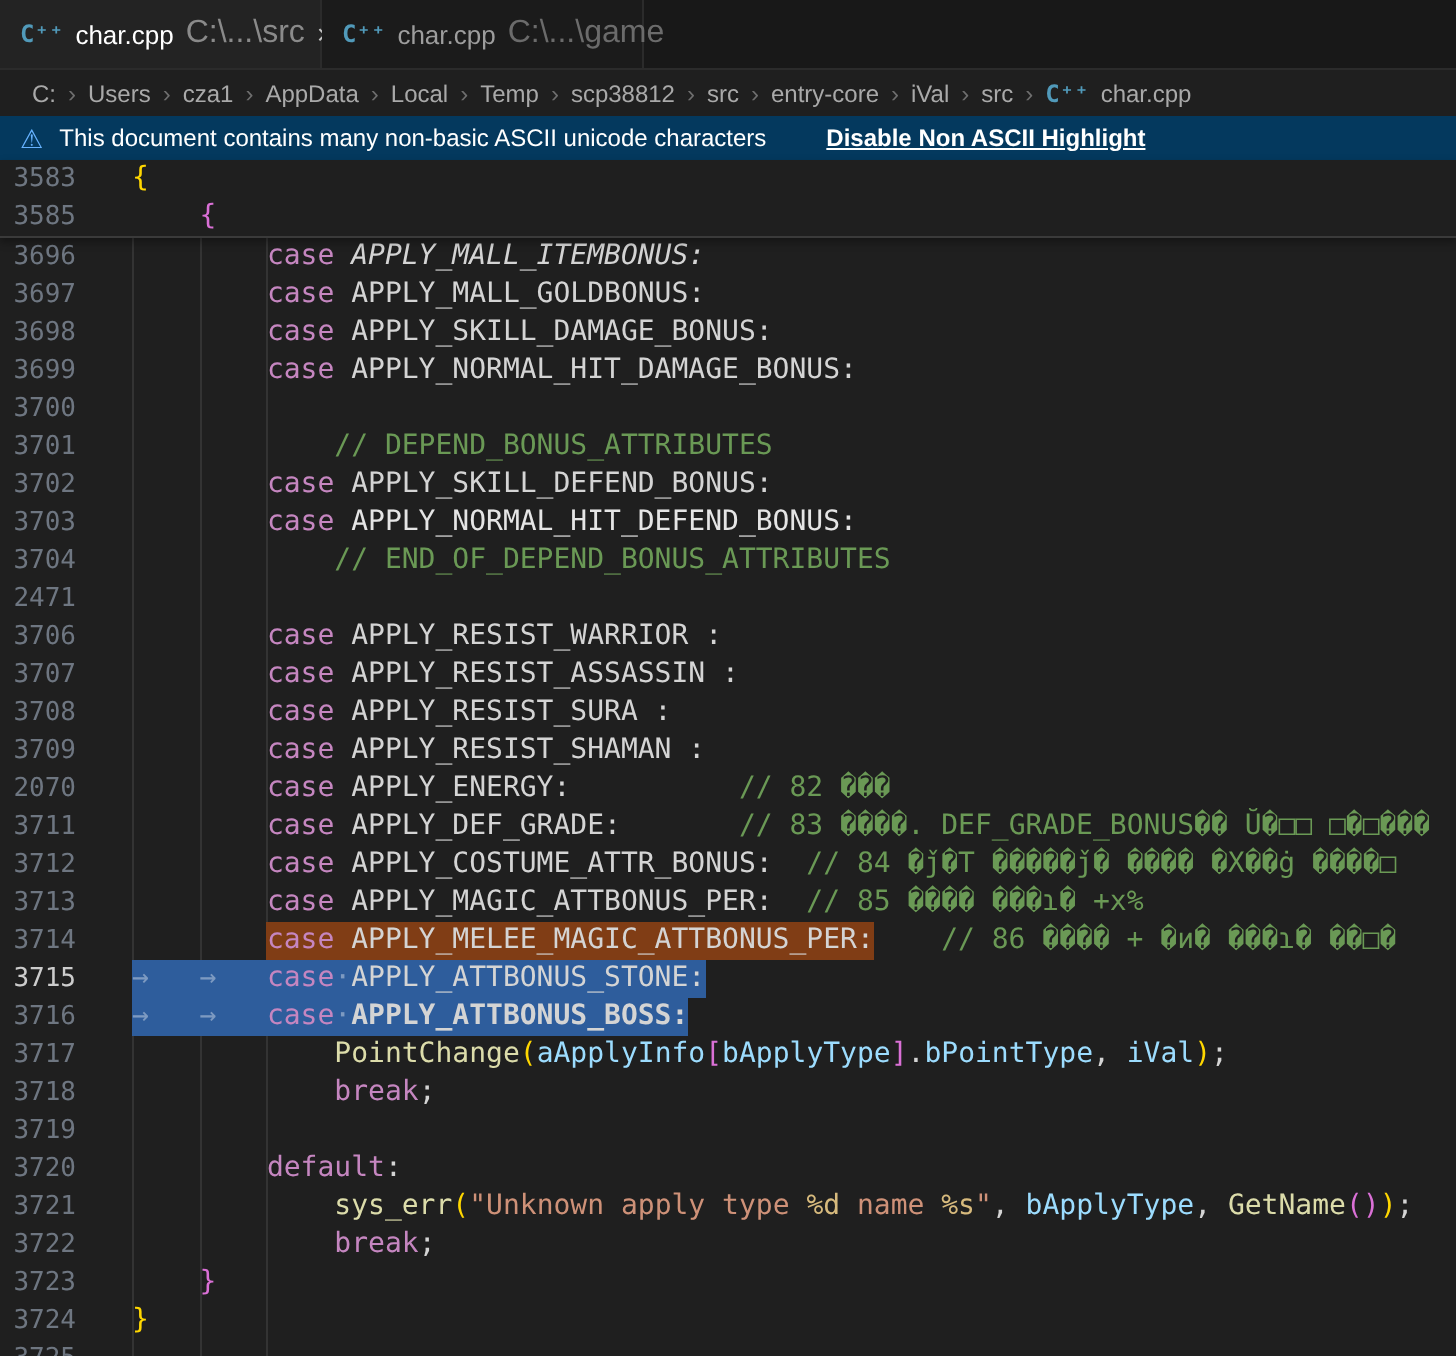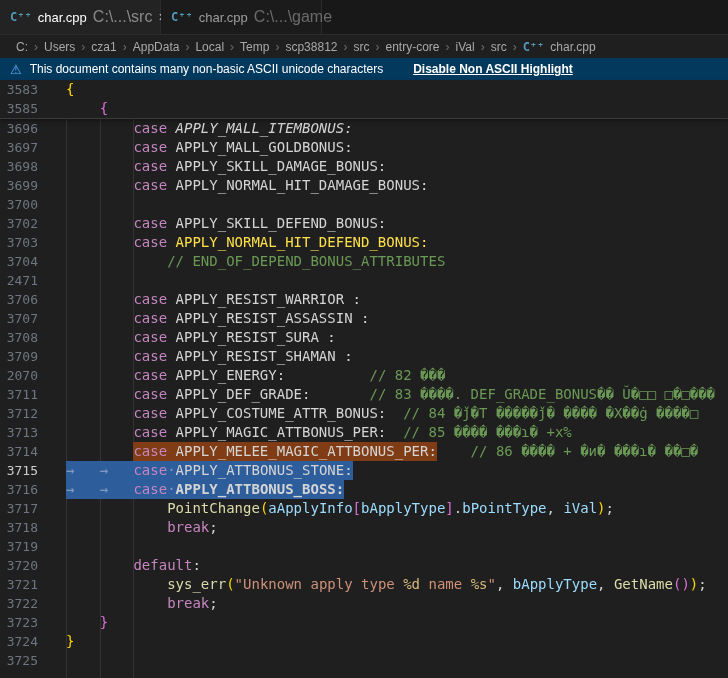--- a/index.html
+++ b/index.html
@@ -102,22 +102,23 @@
     <div class="sticky" id="sticky">
         <div class="row"><div class="gutter">3583</div><div class="code"><span style="color: rgb(255, 215, 0);">{</span></div></div>
         <div class="row"><div class="gutter">3585</div><div class="code"><span style="color: rgb(212, 212, 212);">    </span><span style="color: rgb(218, 112, 214);">{</span></div></div>
       </div>
     <div class="viewport" id="viewport">
         <div class="row"><div class="gutter">3696</div><div class="code"><span style="color: rgb(212, 212, 212);">        </span><span style="color: rgb(197, 134, 192);">case</span><span style="color: rgb(212, 212, 212); font-style: italic;"> APPLY_MALL_ITEMBONUS:</span></div></div>
         <div class="row"><div class="gutter">3697</div><div class="code"><span style="color: rgb(212, 212, 212);">        </span><span style="color: rgb(197, 134, 192);">case</span><span style="color: rgb(212, 212, 212);"> APPLY_MALL_GOLDBONUS:</span></div></div>
         <div class="row"><div class="gutter">3698</div><div class="code"><span style="color: rgb(212, 212, 212);">        </span><span style="color: rgb(197, 134, 192);">case</span><span style="color: rgb(212, 212, 212);"> APPLY_SKILL_DAMAGE_BONUS:</span></div></div>
         <div class="row"><div class="gutter">3699</div><div class="code"><span style="color: rgb(212, 212, 212);">        </span><span style="color: rgb(197, 134, 192);">case</span><span style="color: rgb(212, 212, 212);"> APPLY_NORMAL_HIT_DAMAGE_BONUS:</span></div></div>
         <div class="row"><div class="gutter">3700</div><div class="code"></div></div>
+        <div class="row"><div class="gutter">3701</div><div class="code"><span style="color: rgb(212, 212, 212);">            </span><span style="color: rgb(106, 153, 85);">// DEPEND_BONUS_ATTRIBUTES</span></div></div>
         <div class="row"><div class="gutter">3702</div><div class="code"><span style="color: rgb(212, 212, 212);">        </span><span style="color: rgb(197, 134, 192);">case</span><span style="color: rgb(212, 212, 212);"> APPLY_SKILL_DEFEND_BONUS:</span></div></div>
-        <div class="row"><div class="gutter">3703</div><div class="code"><span style="color: rgb(212, 212, 212);">        </span><span style="color: rgb(197, 134, 192);">case</span><span style="color: #fde047;"> APPLY_NORMAL_HIT_DEFEND_BONUS:</span></div></div>
+        <div class="row"><div class="gutter">3703</div><div class="code"><span style="color: rgb(212, 212, 212);">        </span><span style="color: rgb(197, 134, 192);">case</span><span style="color: #e5e5e5;"> APPLY_NORMAL_HIT_DEFEND_BONUS:</span></div></div>
         <div class="row"><div class="gutter">3704</div><div class="code"><span style="color: rgb(212, 212, 212);">            </span><span style="color: rgb(106, 153, 85);">// END_OF_DEPEND_BONUS_ATTRIBUTES</span></div></div>
         <div class="row"><div class="gutter">2471</div><div class="code"></div></div>
         <div class="row"><div class="gutter">3706</div><div class="code"><span style="color: rgb(212, 212, 212);">        </span><span style="color: rgb(197, 134, 192);">case</span><span style="color: rgb(212, 212, 212);"> APPLY_RESIST_WARRIOR :</span></div></div>
         <div class="row"><div class="gutter">3707</div><div class="code"><span style="color: rgb(212, 212, 212);">        </span><span style="color: rgb(197, 134, 192);">case</span><span style="color: rgb(212, 212, 212);"> APPLY_RESIST_ASSASSIN :</span></div></div>
         <div class="row"><div class="gutter">3708</div><div class="code"><span style="color: rgb(212, 212, 212);">        </span><span style="color: rgb(197, 134, 192);">case</span><span style="color: rgb(212, 212, 212);"> APPLY_RESIST_SURA :</span></div></div>
         <div class="row"><div class="gutter">3709</div><div class="code"><span style="color: rgb(212, 212, 212);">        </span><span style="color: rgb(197, 134, 192);">case</span><span style="color: rgb(212, 212, 212);"> APPLY_RESIST_SHAMAN :</span></div></div>
         <div class="row"><div class="gutter">2070</div><div class="code"><span style="color: rgb(212, 212, 212);">        </span><span style="color: rgb(197, 134, 192);">case</span><span style="color: rgb(212, 212, 212);"> APPLY_ENERGY:</span><span style="color: rgb(212, 212, 212);">          </span><span style="color: rgb(106, 153, 85); text-align: center;">// 82 ���</span></div></div>
         <div class="row"><div class="gutter">3711</div><div class="code"><span style="color: rgb(212, 212, 212);">        </span><span style="color: rgb(197, 134, 192);">case</span><span style="color: rgb(212, 212, 212);"> APPLY_DEF_GRADE:</span><span style="color: rgb(212, 212, 212);">       </span><span style="color: rgb(106, 153, 85);">// 83 ����. DEF_GRADE_BONUS�� Ŭ�□□ □�□���</span></div></div>
         <div class="row"><div class="gutter">3712</div><div class="code"><span style="color: rgb(212, 212, 212);">        </span><span style="color: rgb(197, 134, 192);">case</span><span style="color: rgb(212, 212, 212);"> APPLY_COSTUME_ATTR_BONUS:</span><span style="color: rgb(212, 212, 212);">  </span><span style="color: rgb(106, 153, 85);">// 84 �ǰ�T �����ǰ� ���� �X��ġ ����□</span></div></div>
         <div class="row"><div class="gutter">3713</div><div class="code"><span style="color: rgb(212, 212, 212);">        </span><span style="color: rgb(197, 134, 192);">case</span><span style="color: rgb(212, 212, 212);"> APPLY_MAGIC_ATTBONUS_PER:</span><span style="color: rgb(212, 212, 212);">  </span><span style="color: rgb(106, 153, 85);">// 85 ���� ���ɿ� +x%</span></div></div>

